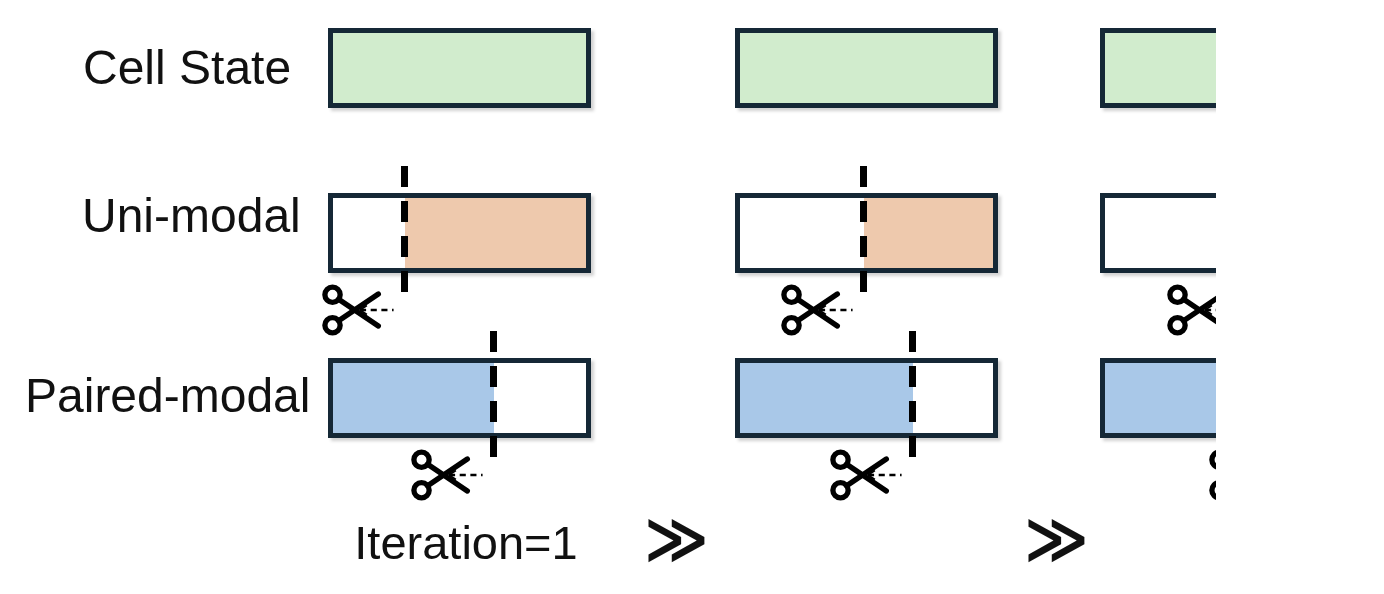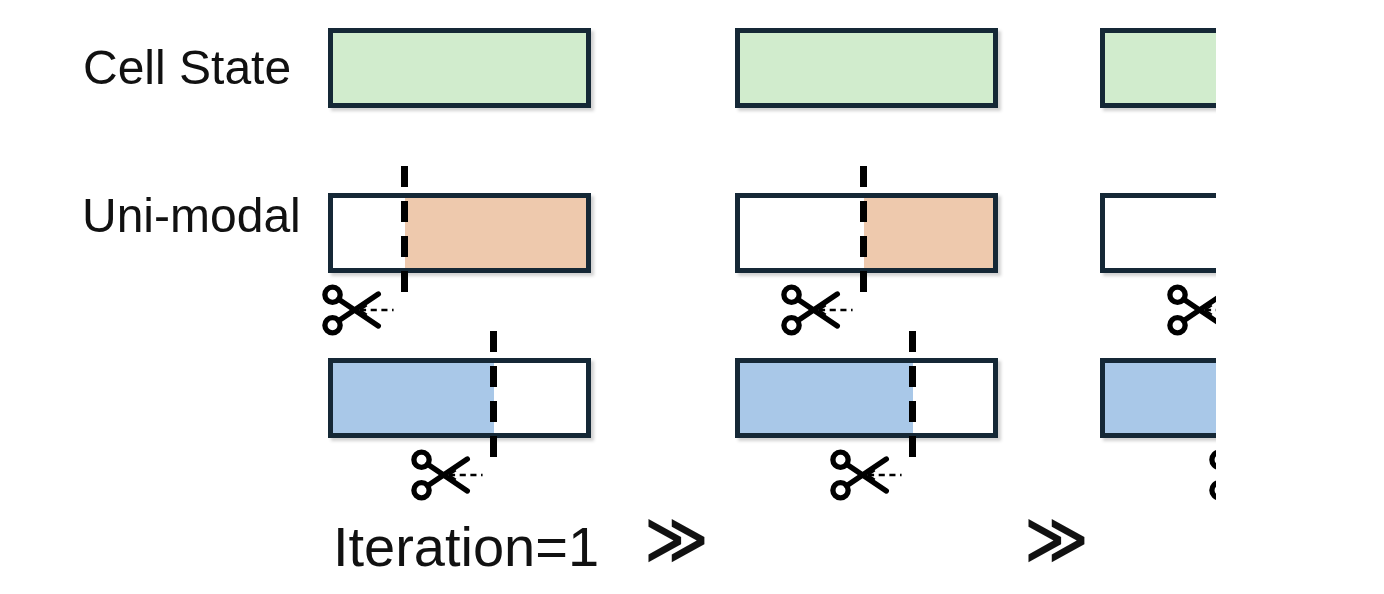--- a/index.html
+++ b/index.html
@@ -25,38 +25,39 @@
   .fill{position:absolute;top:0;bottom:0;}
 
   .cutline{
     position:absolute;top:-32px;width:7px;height:140px;
     background:repeating-linear-gradient(to bottom,var(--cutline,#000) 0 21px,transparent 21px 35px);
   }
 
   .scissors{position:absolute;top:83px;width:78px;height:58px;}
 
   .iter-label{
-    position:absolute;top:519px;font-size:56px;line-height:1;white-space:nowrap;
+    position:absolute;top:519px;font-size:47px;line-height:1;white-space:nowrap;
     transform:translateX(-50%);color:var(--text,#111);
   }
   .it0{left:466px}.it1{left:872px}.it2{left:1237px}
 
   .chev{
     position:absolute;top:508px;font-size:62px;line-height:1;font-weight:bold;
     font-family:"DejaVu Sans",sans-serif;color:var(--text,#111);
   }
   .ch0{left:644px}.ch1{left:1024px}
 </style>
 </head>
 <body>
 
 <div class="canvas">
 
   <div class="row-label lbl-cell">Cell State</div>
   <div class="row-label lbl-uni">Uni-modal</div>
+  <div class="row-label lbl-paired">Paired-modal</div>
 
   <div class="bar green c0">
     <div class="fill" style="background: rgb(209, 236, 205); left: 0px; right: 0px;"></div>
   </div>
   <div class="bar green c1">
     <div class="fill" style="background: rgb(209, 236, 205); left: 0px; right: 0px;"></div>
   </div>
   <div class="bar green c2">
     <div class="fill" style="background: rgb(209, 236, 205); left: 0px; right: 0px;"></div>
   </div>

